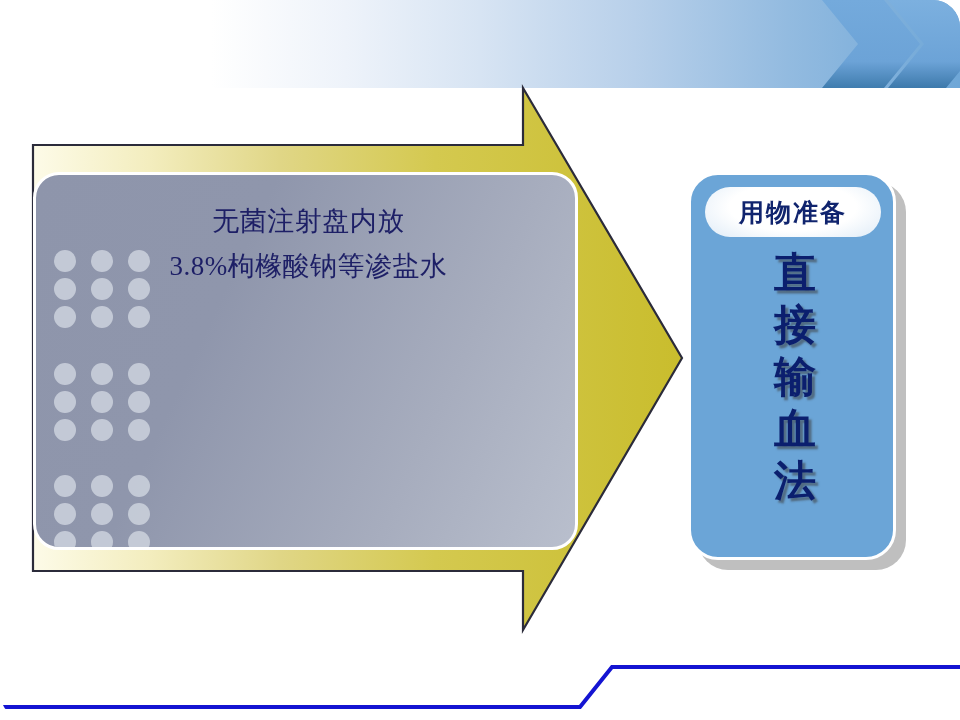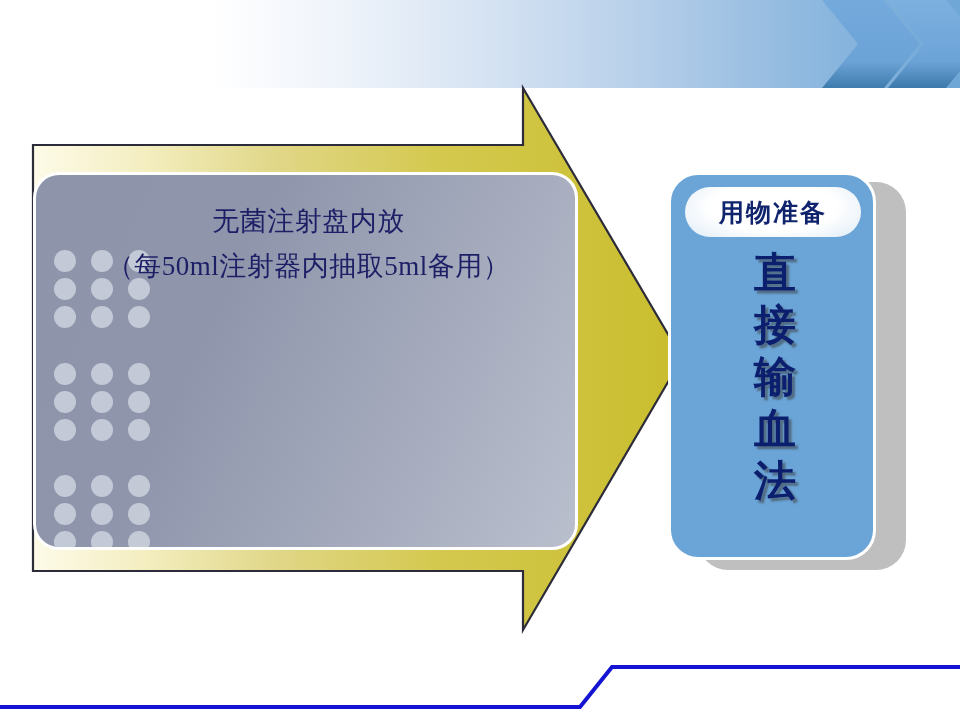--- a/index.html
+++ b/index.html
@@ -7,20 +7,21 @@
     padding: 0;
     background: #ffffff;
   }
   #slide {
     position: relative;
     width: 960px;
     height: 720px;
     overflow: hidden;
     background: #ffffff;
     font-family: "Liberation Serif", "DejaVu Serif", serif;
+    border-radius: 27px;
   }
 
   
   .top-banner {
     position: absolute;
     left: 0;
     top: 0;
     width: 960px;
     height: 88px;
     background: linear-gradient(to right,
@@ -108,21 +109,21 @@
     position: absolute;
     left: 698px;
     top: 182px;
     width: 208px;
     height: 388px;
     border-radius: 30px;
     background: #bfbfbf;
   }
   .side-panel {
     position: absolute;
-    left: 668px;
+    left: 688px;
     top: 172px;
     width: 208px;
     height: 388px;
     border-radius: 30px;
     border: 3px solid #ffffff;
     box-sizing: border-box;
     background: #6ba5d7;
   }
   .panel-pill {
     position: absolute;
@@ -226,21 +227,21 @@
       <i style="left:0px;top:28px"></i>
         <i style="left:37px;top:28px"></i>
         <i style="left:74px;top:28px"></i>
       <i style="left:0px;top:56px"></i>
         <i style="left:37px;top:56px"></i>
         <i style="left:74px;top:56px"></i>
     </div>
 
     <div class="content-text">
       <div>无菌注射盘内放</div>
-      <div>（每50ml注射器内抽取5ml备用）</div>
+      <div>3.8%枸橼酸钠等渗盐水</div>
     </div>
   </div>
 
   <div class="side-panel-shadow"></div>
   <div class="side-panel">
     <div class="panel-pill">
       <span class="panel-pill-text">用物准备</span>
     </div>
     <div class="panel-vertical">
       <div>直</div>

